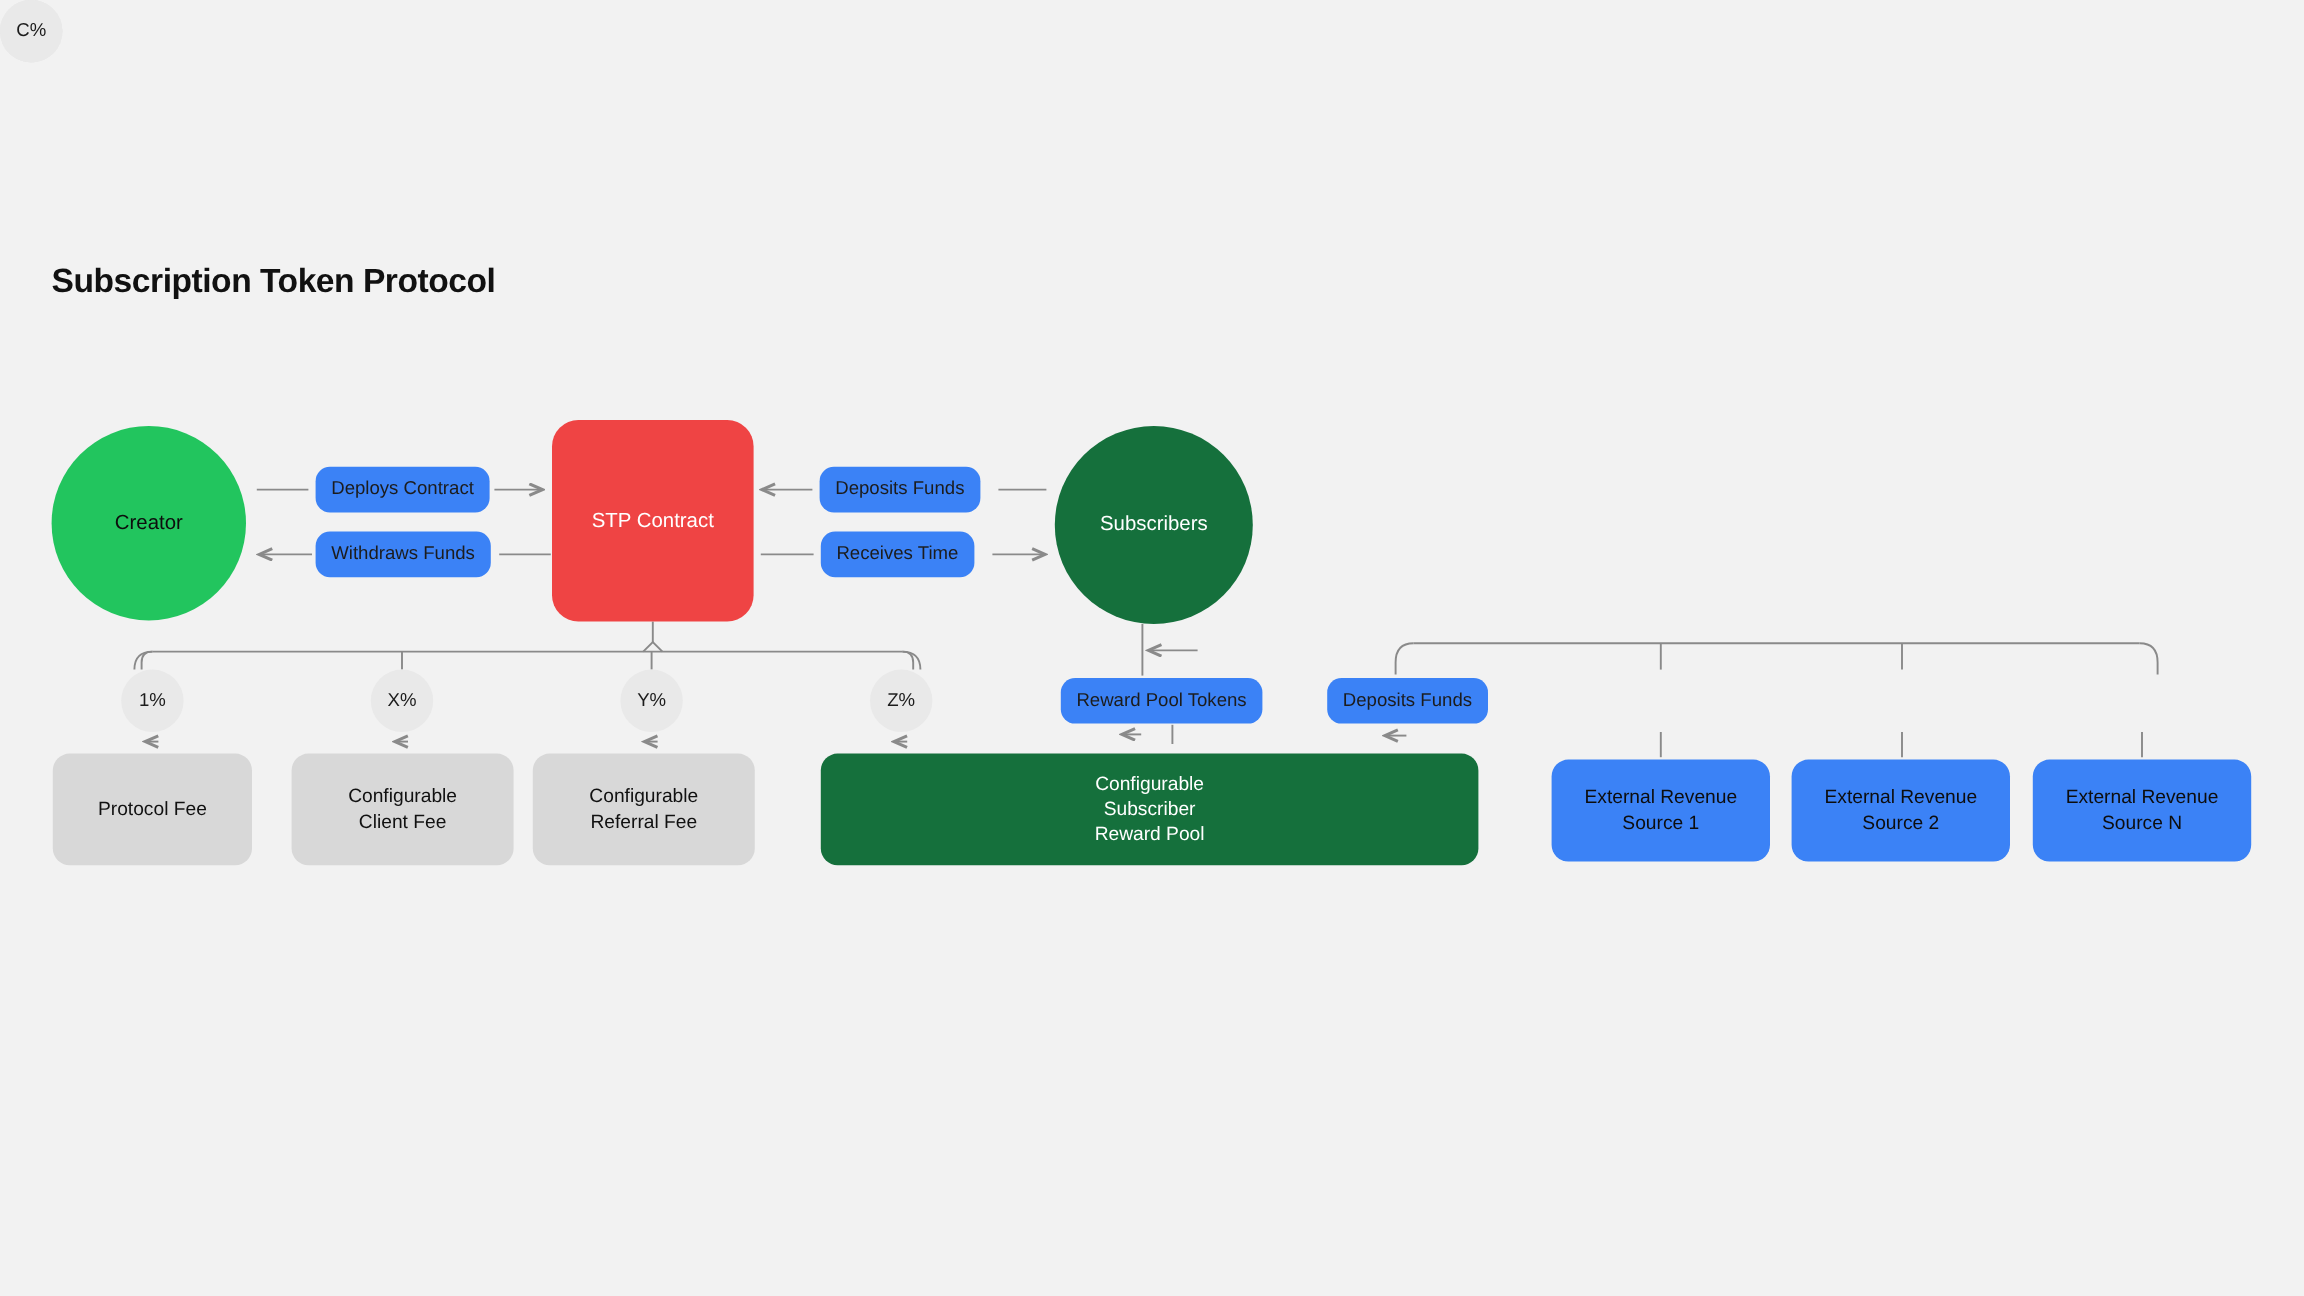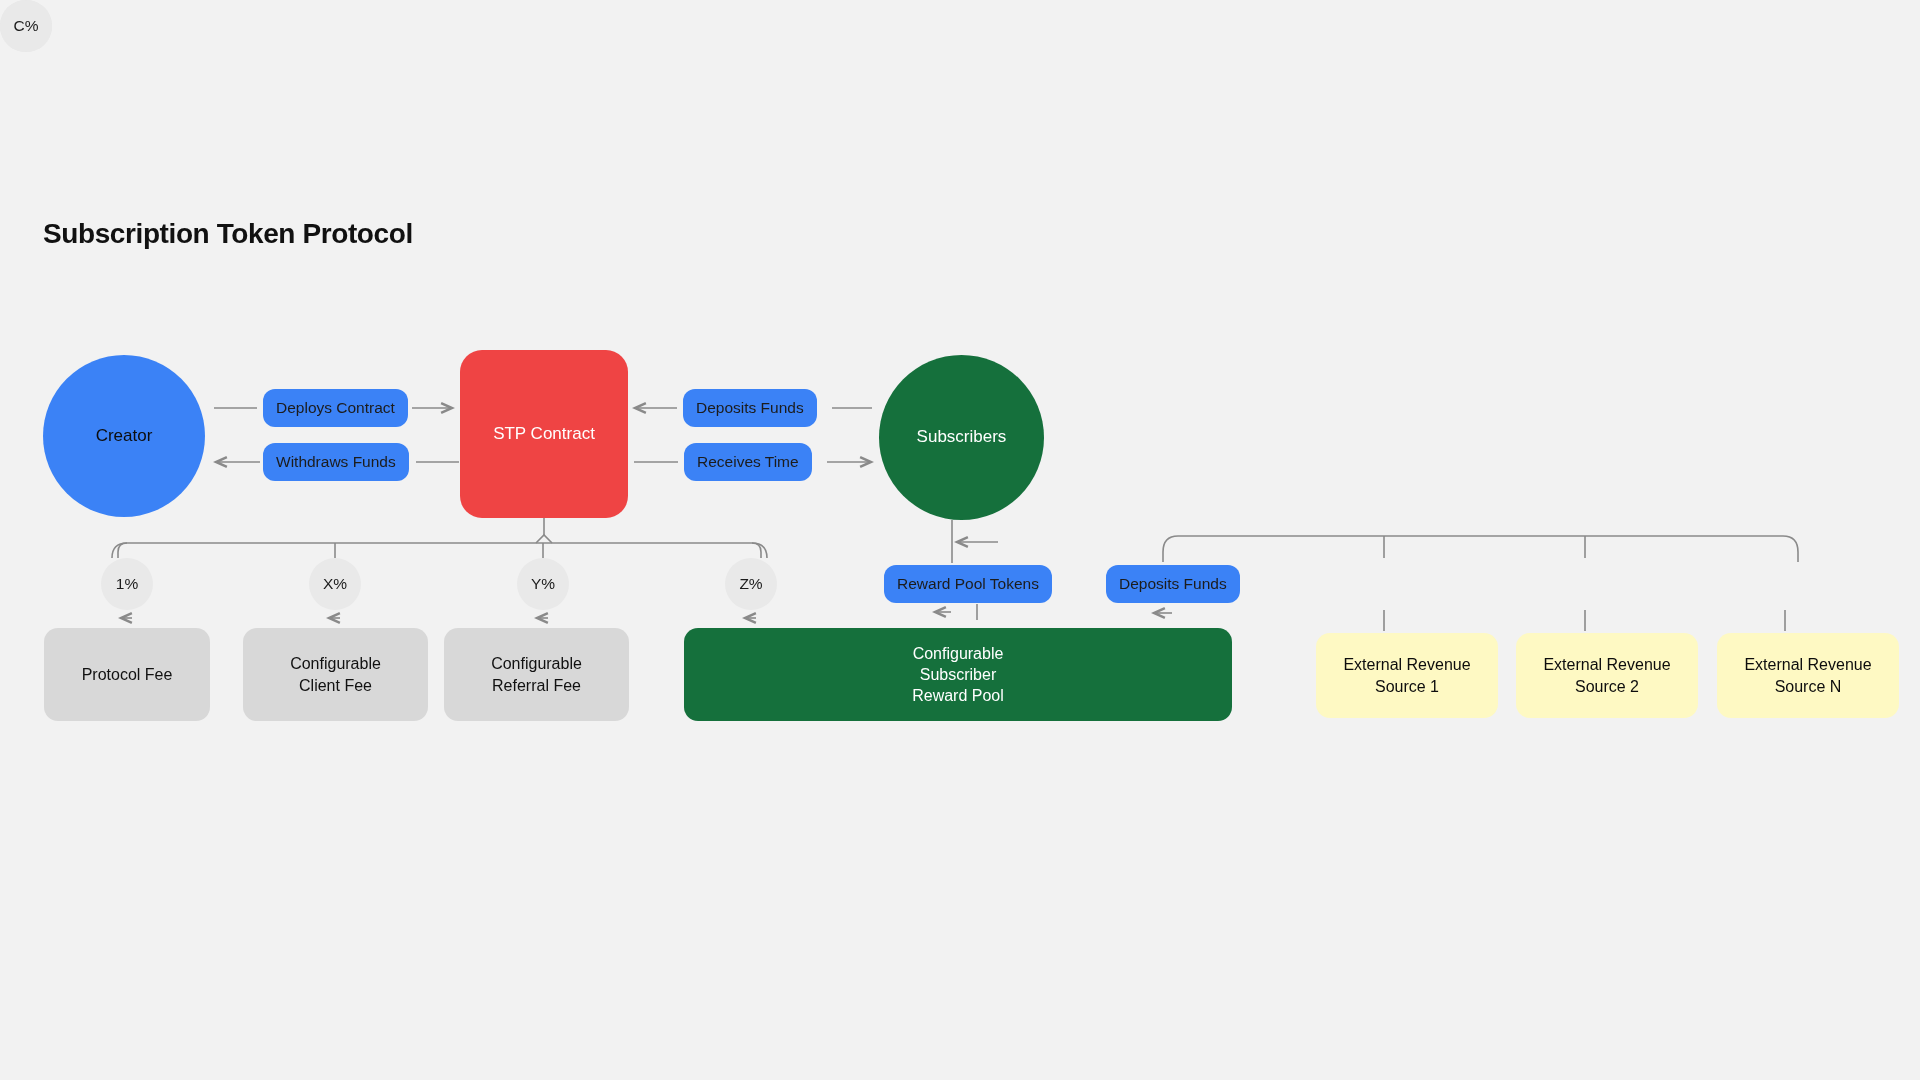--- a/index.html
+++ b/index.html
@@ -34,21 +34,21 @@
     justify-content: center;
     text-align: center;
     line-height: 1.32;
     z-index: 3;
   }
 
   .circle-node { border-radius: 50%; }
 
   .n-creator {
     left: 43px; top: 355px; width: 162px; height: 162px;
-    background: #3b82f6;
+    background: #22c55e;
     color: #0d0d0d;
     font-size: 17px; font-weight: 400;
   }
   .n-stp {
     left: 460px; top: 350px; width: 168px; height: 168px;
     background: #ef4444;
     border-radius: 22px;
     color: #ffffff;
     font-size: 17px; font-weight: 400;
   }
@@ -59,21 +59,21 @@
     font-size: 17px; font-weight: 400;
   }
 
   
   .box-node {
     border-radius: 14px;
     font-size: 16px;
     font-weight: 400;
   }
   .grey-box { background: #d8d8d8; color: #111111; }
-  .cyan-box { background: #fef9c3; color: #0d0d0d; margin-left: 23px; }
+  .cyan-box { background: #3b82f6; color: #0d0d0d; }
   .green-box { background: #15703c; color: #ffffff; }
 
   .n-protocol   { left: 44px;   top: 628px; width: 166px; height: 93px; }
   .n-client     { left: 243px;  top: 628px; width: 185px; height: 93px; }
   .n-referral   { left: 444px;  top: 628px; width: 185px; height: 93px; }
   .n-pool       { left: 684px;  top: 628px; width: 548px; height: 93px; }
   .n-ext1       { left: 1293px; top: 633px; width: 182px; height: 85px; }
   .n-ext2       { left: 1493px; top: 633px; width: 182px; height: 85px; }
   .n-extN       { left: 1694px; top: 633px; width: 182px; height: 85px; }
 

